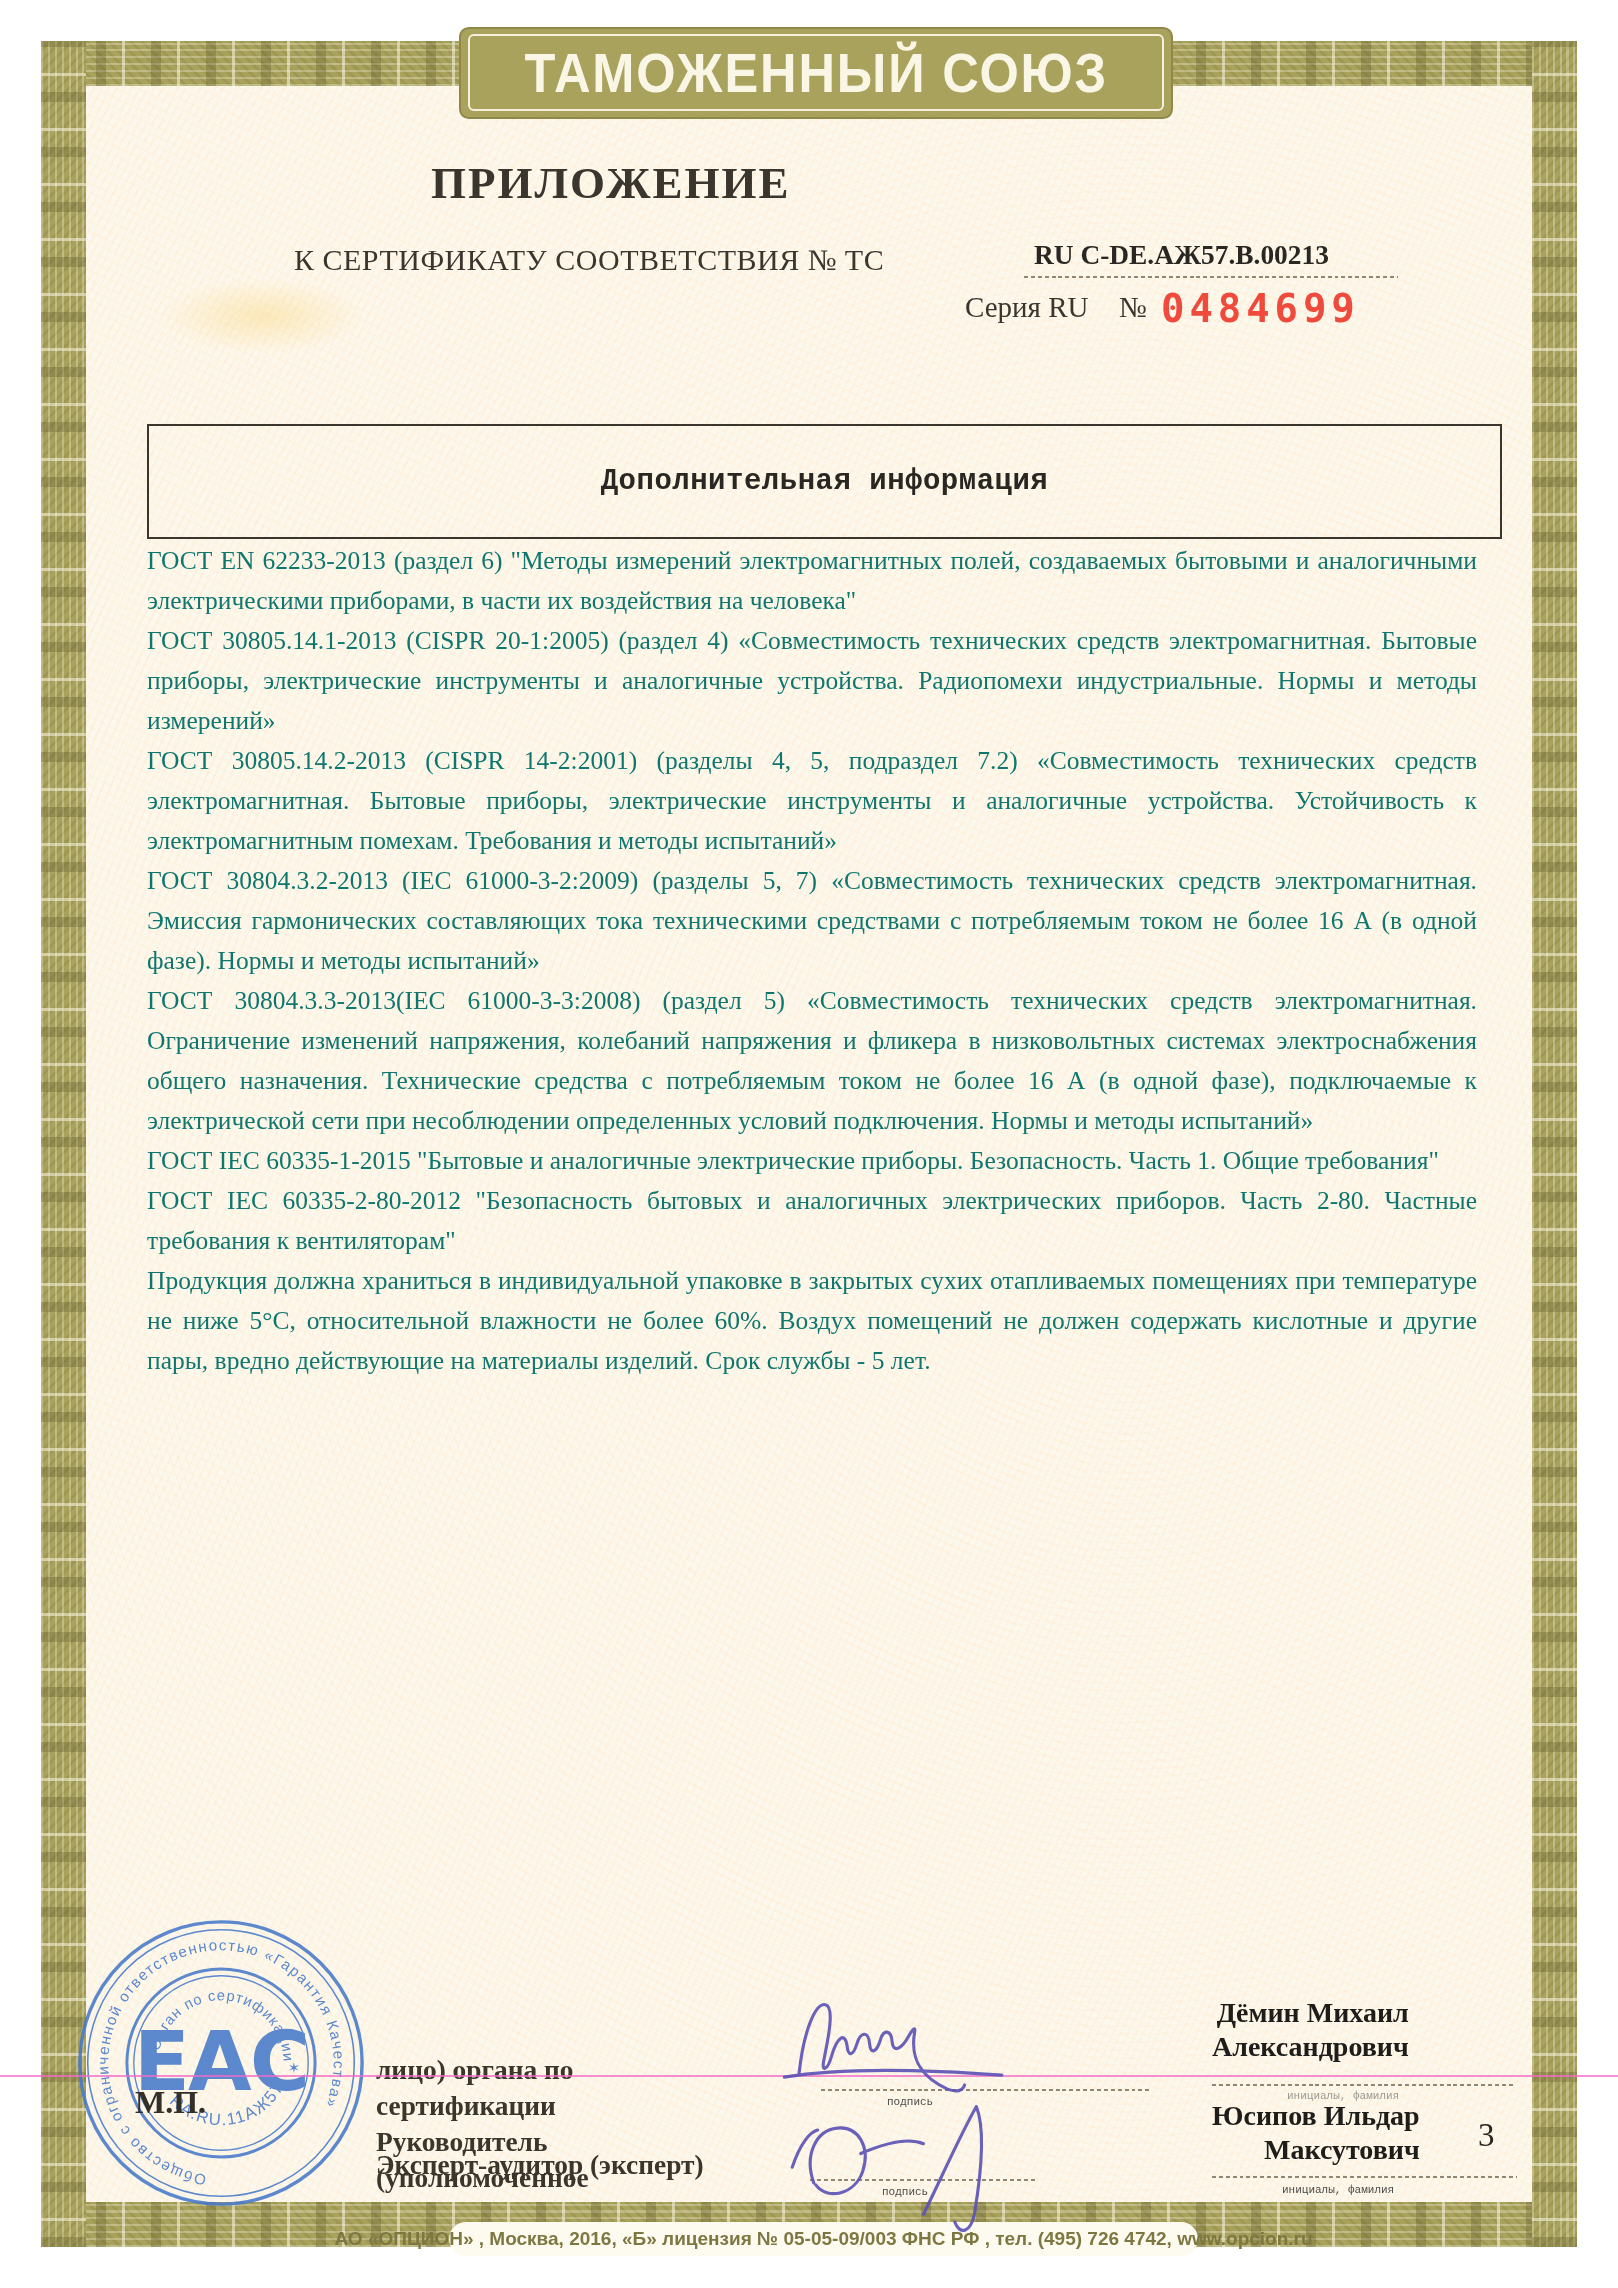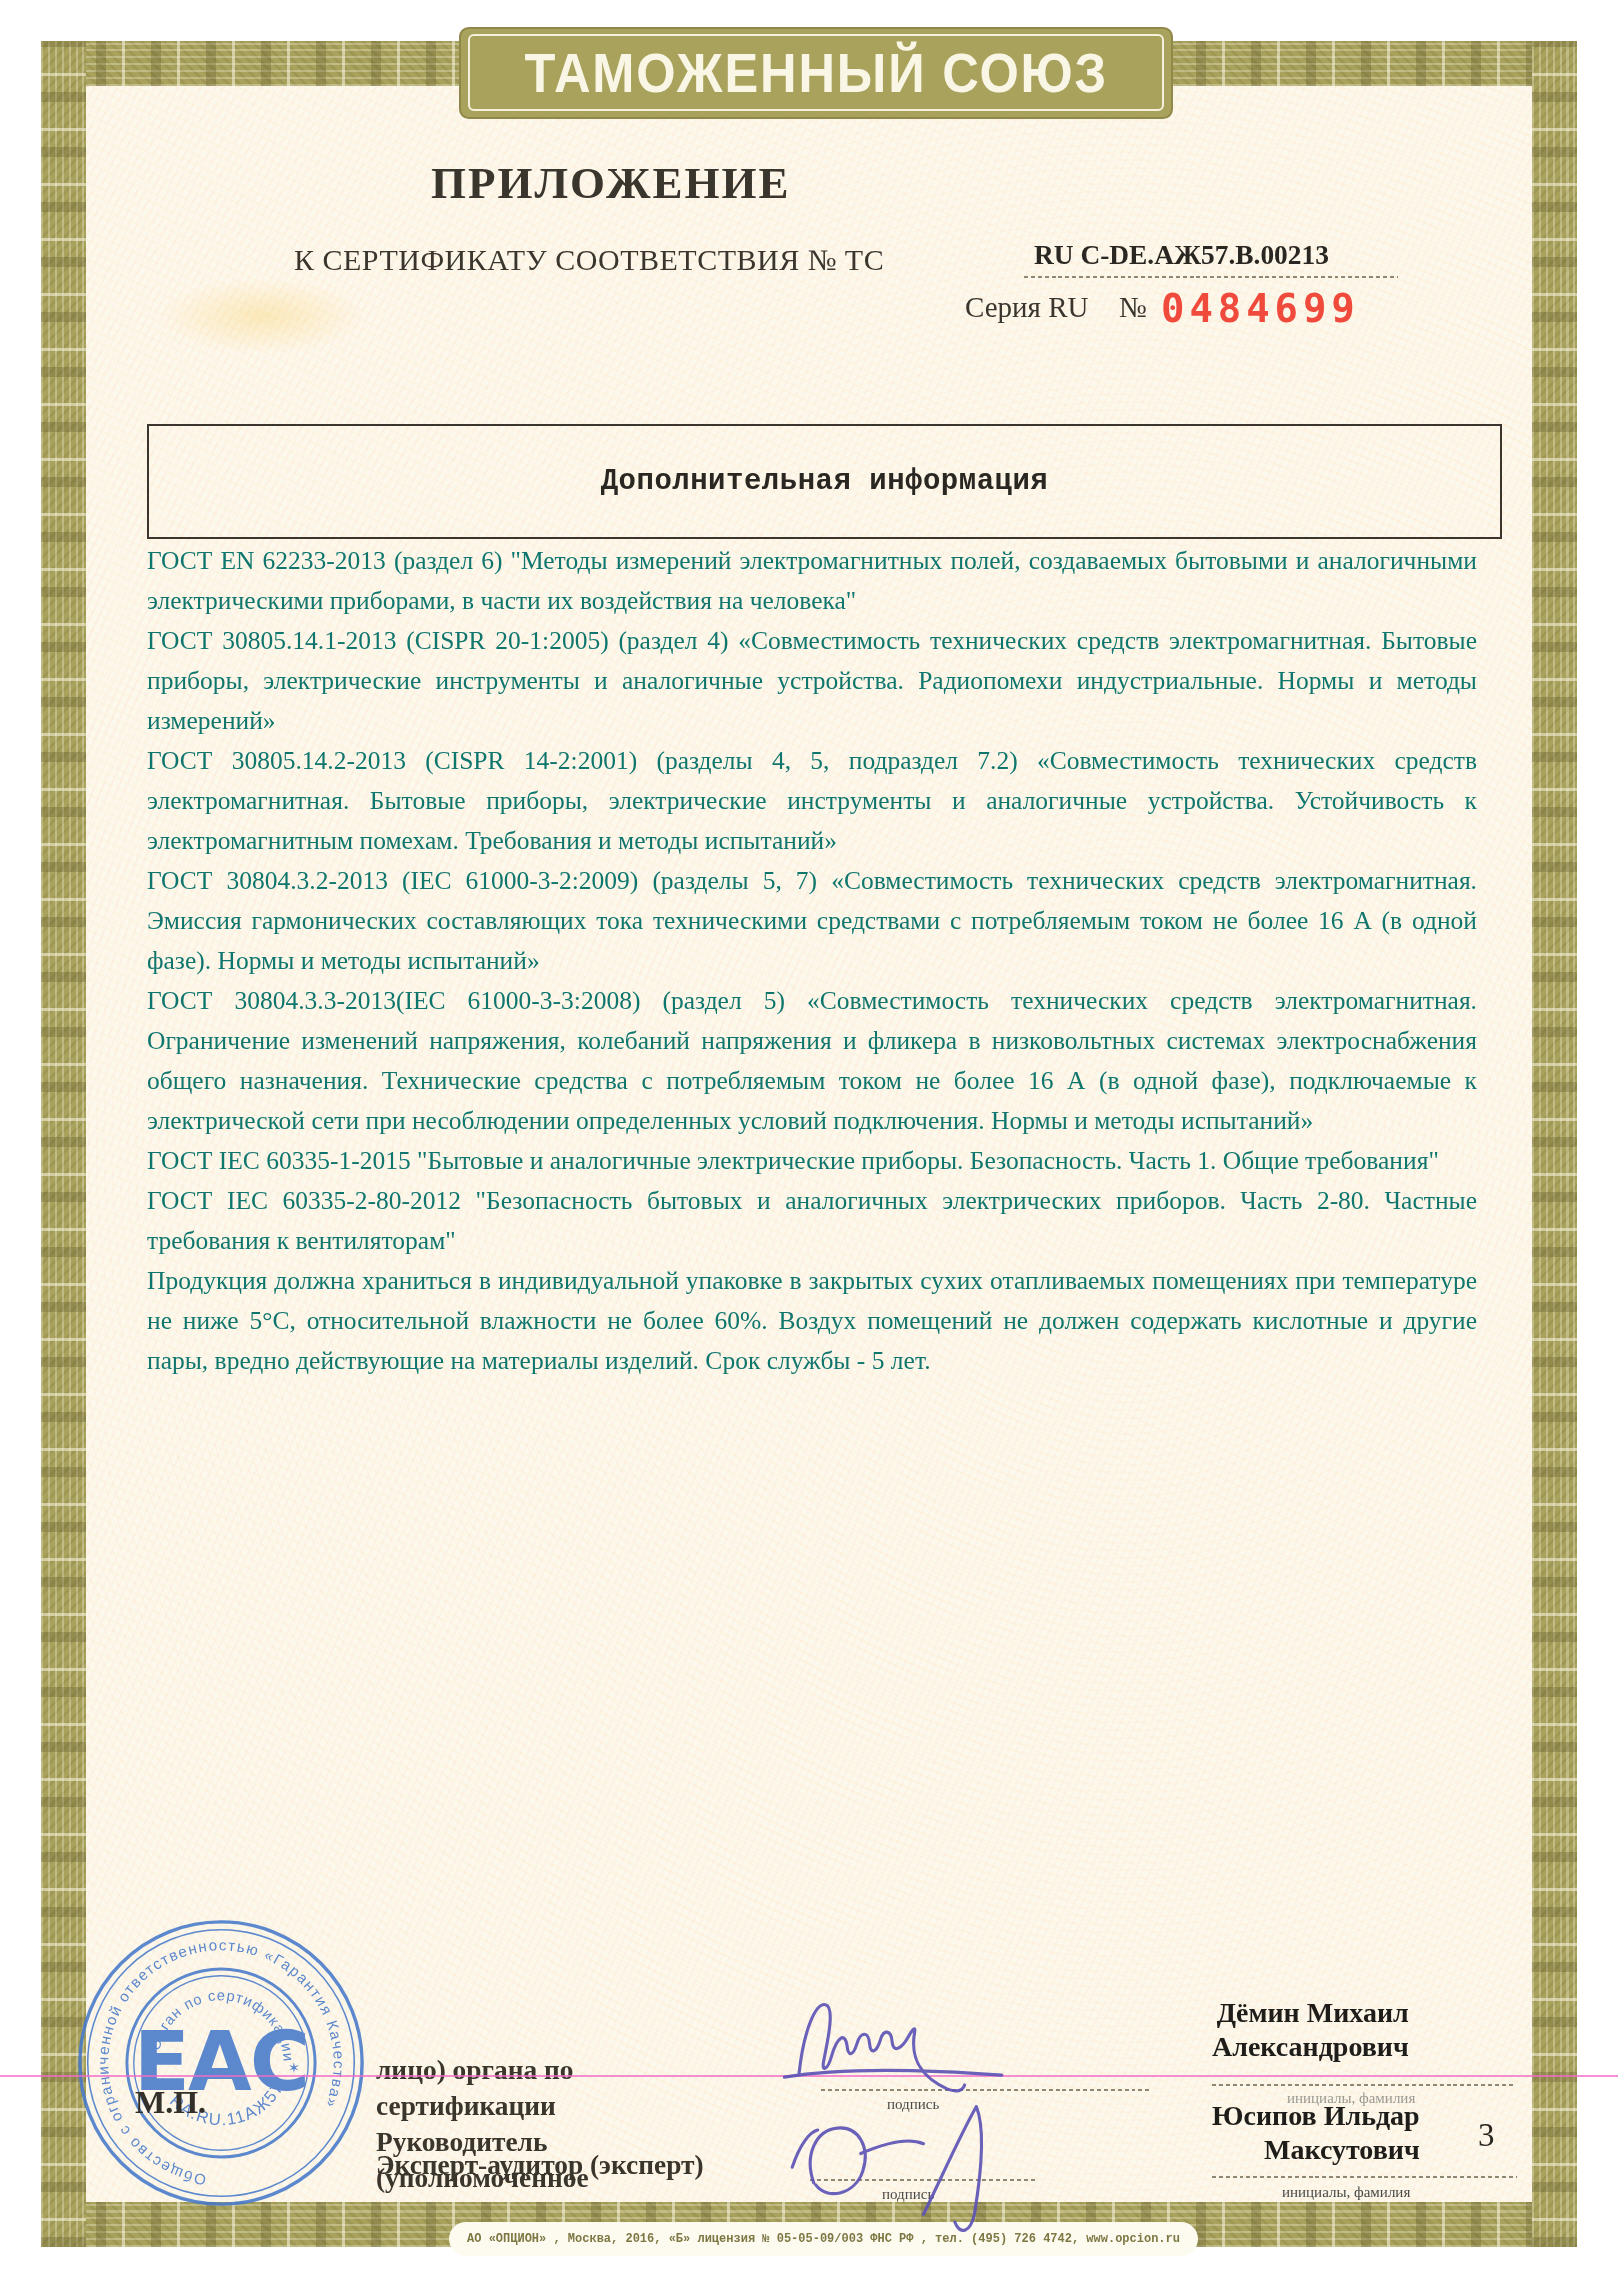--- a/index.html
+++ b/index.html
@@ -71,31 +71,31 @@
   .stamp{left:74px;top:1916px;z-index:4;opacity:.88;}
   .stamp text{fill:#4679ca;}
   .mp-label{left:135px;top:2084px;font-size:32px;font-weight:bold;color:#33302a;z-index:5;}
 
   
   .role{left:376px;width:353px;font-size:27.4px;font-weight:bold;color:#3b362c;line-height:36px;z-index:5;}
   .role1{top:2052px;}
   .role2{top:2147px;}
   .dotline{position:absolute;z-index:5;height:2px;
     background-image:repeating-linear-gradient(90deg,#8d8774 0 3.9px,rgba(255,255,255,0) 3.9px 6.9px);}
-  .caption{position:absolute;z-index:5;font-family:Liberation Serif, serif;
-    font-size:15px;color:#4a4a48;text-align:right;}
+  .caption{position:absolute;z-index:5;font-family:Liberation Mono, monospace;
+    font-size:11px;color:#4a4a48;text-align:right;}
   .caption-faint{color:rgba(74,74,72,.55);}
   .signer{position:absolute;z-index:5;font-size:28px;font-weight:bold;color:#1f1d1a;line-height:34px;text-align:right;}
   .page-number{left:1478px;top:2117px;font-size:33px;color:#2a2722;z-index:5;}
   .signatures{left:755px;top:1975px;z-index:6;}
 
   
   .footer-pill{left:449px;top:2222px;width:749px;height:34px;background:#fdfaf0;border-radius:17.6px;
     z-index:3;display:flex;align-items:center;justify-content:center;}
-  .footer-text{font-family:Liberation Mono, monospace;font-size:12px;font-weight:600;
+  .footer-text{font-family:Liberation Sans, sans-serif;font-size:19px;font-weight:600;
     color:#7d7742;white-space:nowrap;}
 </style>
 </head>
 <body>
 
 <div class="page">
 
   <div class="inner"></div>
 
   <div class="band band-top"></div>

